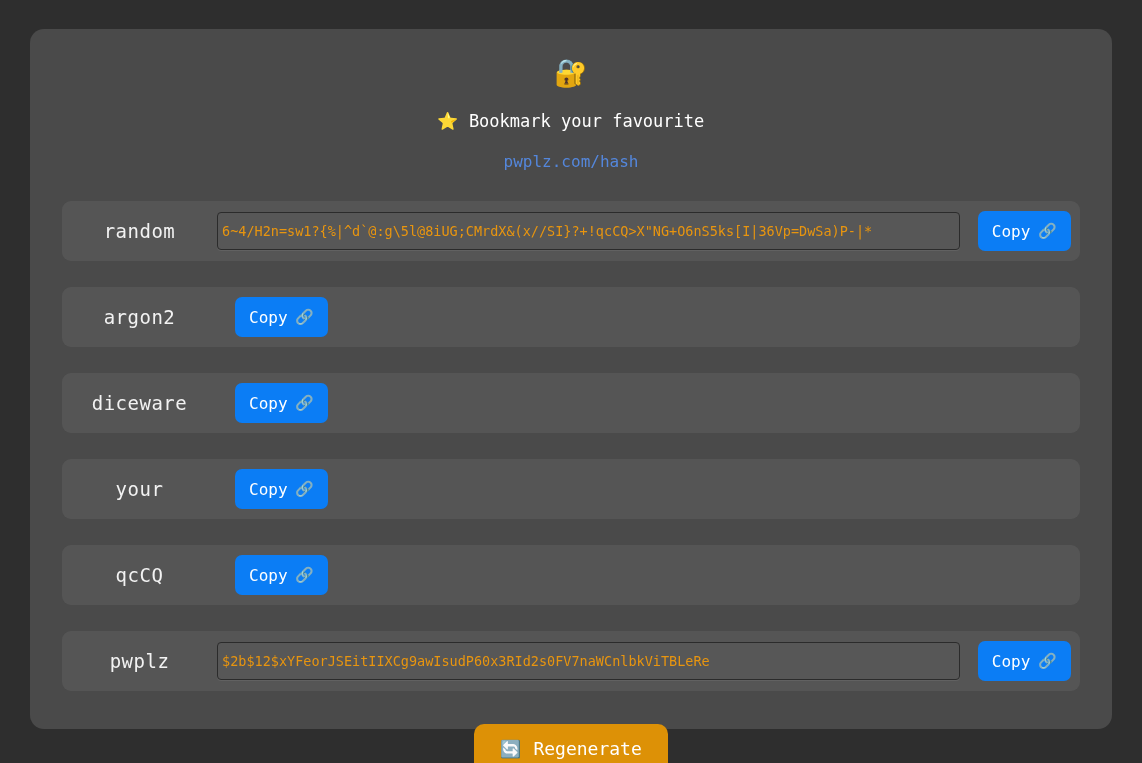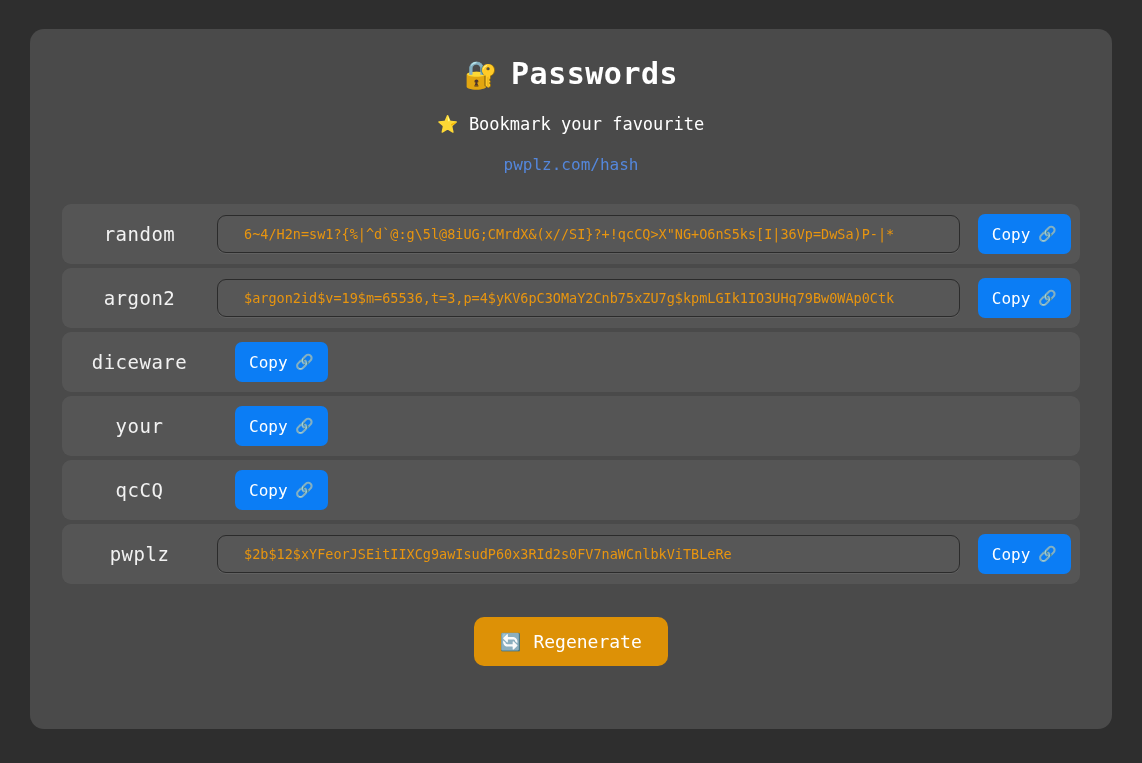--- a/index.html
+++ b/index.html
@@ -68,21 +68,21 @@
     font-size: 16px;
     color: #5487dc;
     text-decoration: none;
   }
 
   .rows {
     margin-top: 30px;
     padding: 0 32px;
     display: flex;
     flex-direction: column;
-    gap: 4px;
+    gap: 26px;
   }
 
   .row {
     background: #555555;
     border-radius: 9px;
     height: 60px;
     display: flex;
     align-items: center;
     padding: 0 9px 0 0;
   }
@@ -95,25 +95,25 @@
     font-size: 19px;
     color: #f2f2f2;
     letter-spacing: 0.5px;
   }
 
   .value-field {
     flex: 1 1 auto;
     height: 38px;
     background: #575757;
     border: 1px solid #2b2b2b;
-    border-radius: 9px;
+    border-radius: 4px;
     color: #e8950f;
     font-family: "DejaVu Sans Mono", "Liberation Mono", monospace;
     font-size: 13.5px;
-    padding: 0 26px;
+    padding: 0 4px;
     line-height: 36px;
     white-space: nowrap;
     overflow: hidden;
     text-overflow: clip;
     box-shadow: 0 1px 0 rgba(255,255,255,0.07);
   }
 
   .copy-btn {
     flex: 0 0 auto;
     margin-left: 18px;
@@ -155,21 +155,20 @@
   .regen-btn .emoji { font-size: 17px; }
 </style>
 </head>
 <body>
 
 <div id="app">
 
   <div class="header">
     <div class="title">
       <span class="emoji">🔐</span>
-      <span>Passwords</span>
     </div>
     <div class="subtitle">
       <span class="emoji">⭐</span>
       <span>Bookmark your favourite</span>
     </div>
     <div class="link-row">
       <a class="site-link" href="#">pwplz.com/hash</a>
     </div>
   </div>
 
@@ -179,21 +178,20 @@
       <div class="row-label">random</div>
       <div class="value-field">6~4/H2n=sw1?{%|^d`@:g\5l@8iUG;CMrdX&amp;(x//SI}?+!qcCQ&gt;X"NG+O6nS5ks[I|36Vp=DwSa)P-|*</div>
       <button class="copy-btn">
         <span>Copy</span>
         <span class="emoji">🔗</span>
       </button>
     </div>
 
     <div class="row">
       <div class="row-label">argon2</div>
-      <div class="value-field">$argon2id$v=19$m=65536,t=3,p=4$yKV6pC3OMaY2Cnb75xZU7g$kpmLGIk1IO3UHq79Bw0WAp0Ctk</div>
       <button class="copy-btn">
         <span>Copy</span>
         <span class="emoji">🔗</span>
       </button>
     </div>
 
     <div class="row">
       <div class="row-label">diceware</div>
       <button class="copy-btn">
         <span>Copy</span>

